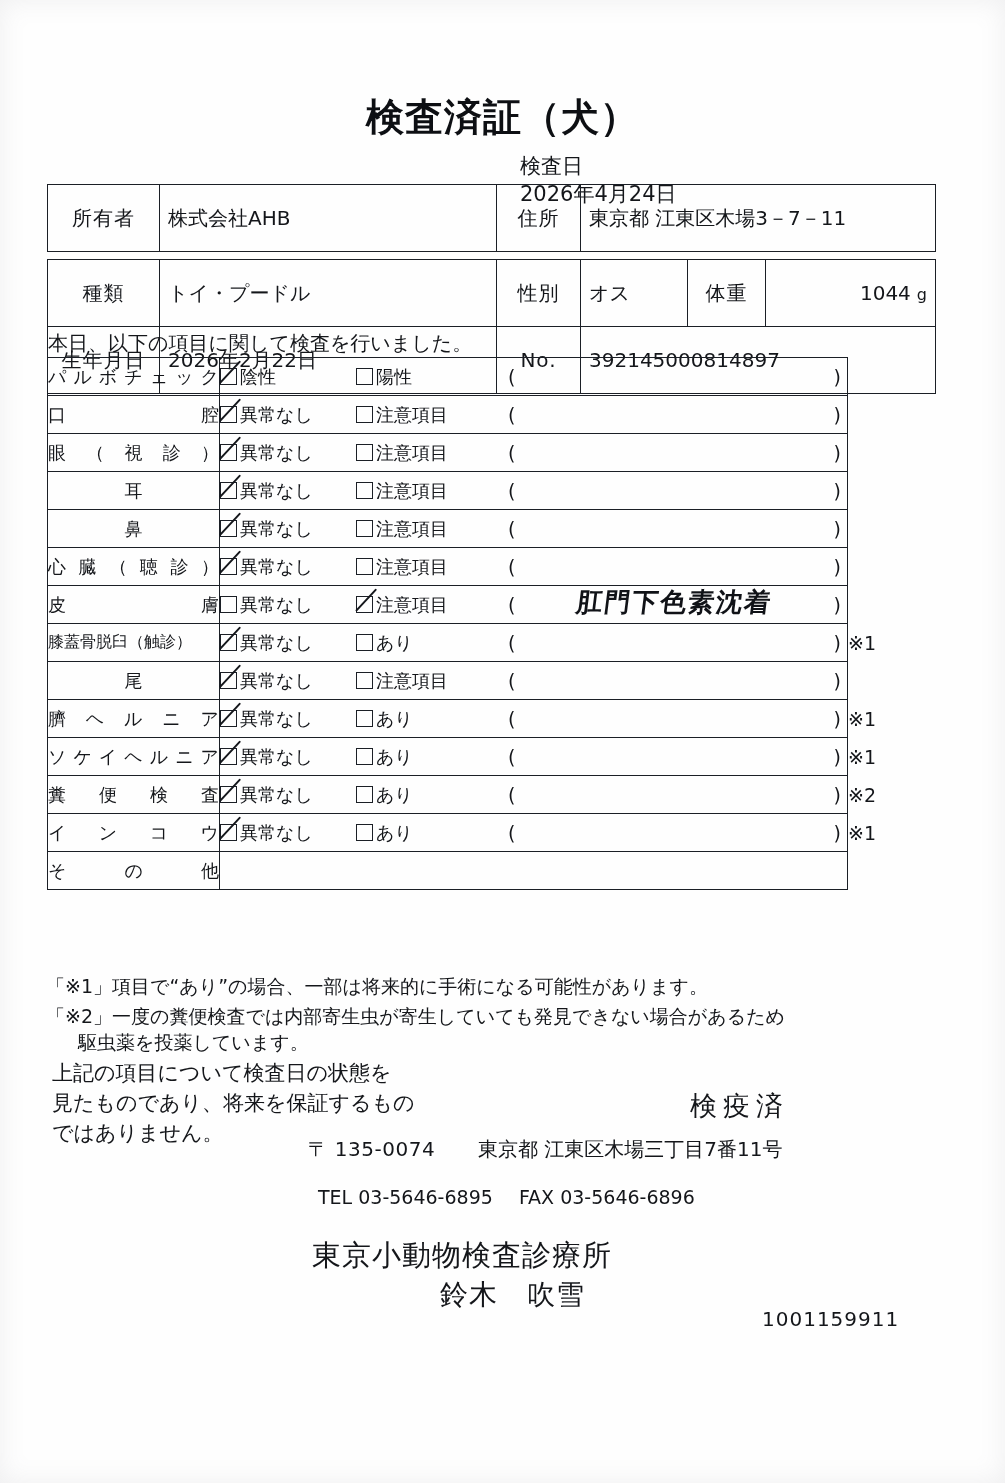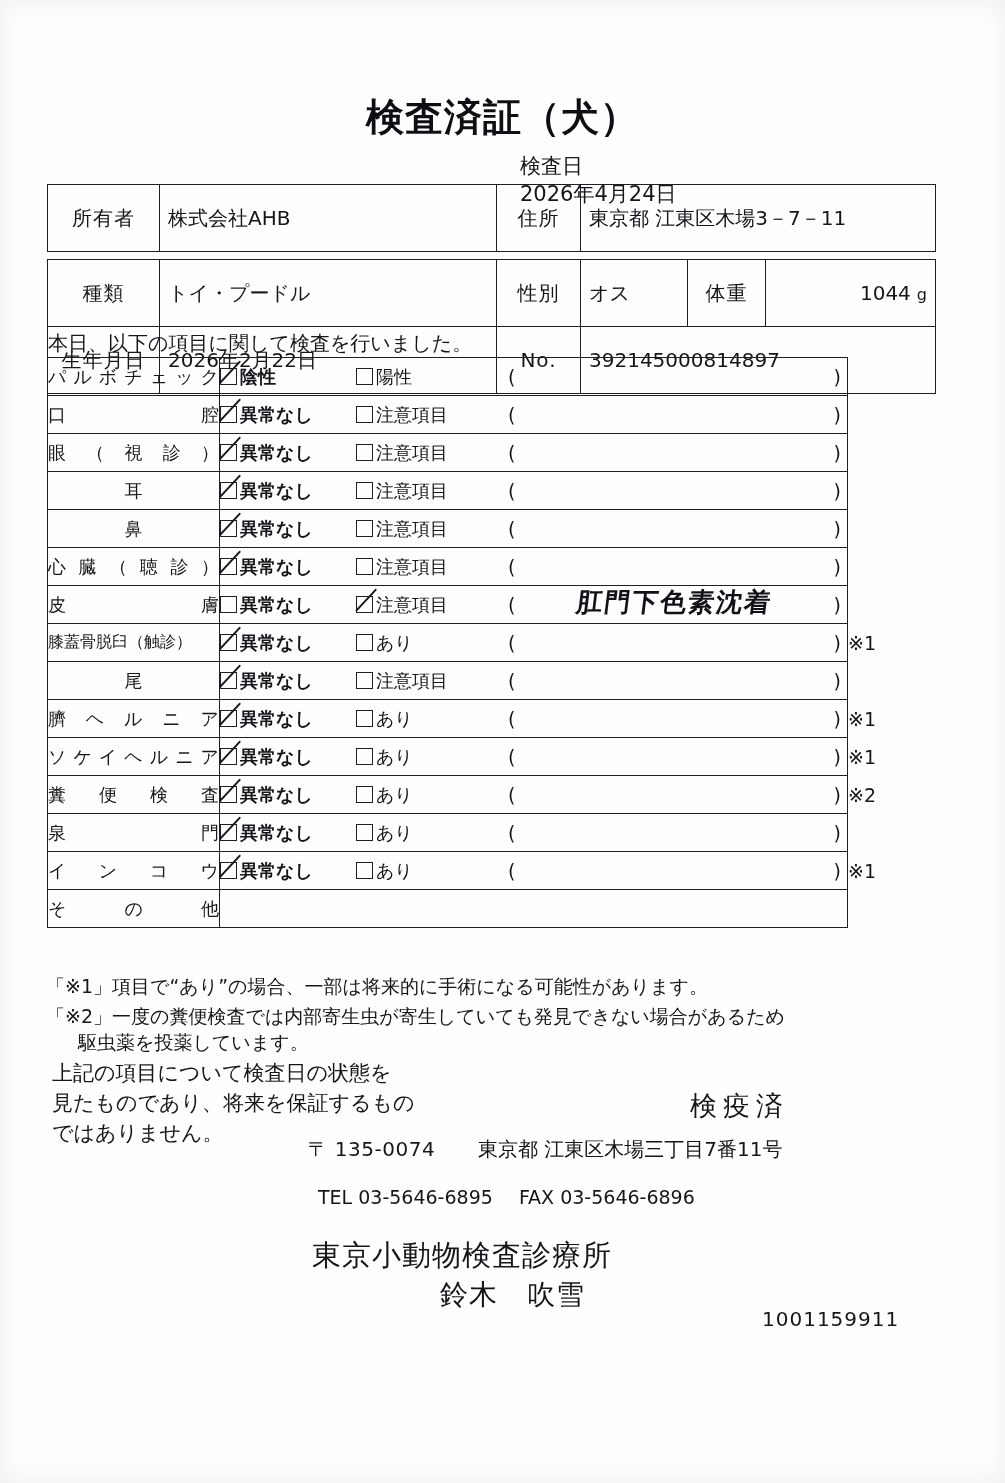--- a/index.html
+++ b/index.html
@@ -128,21 +128,21 @@
     display: flex;
     align-items: center;
     height: 36px;
   }
   .opt {
     display: inline-flex;
     align-items: center;
     position: relative;
     white-space: nowrap;
   }
-  .opt.first { width: 136px; font-weight: bold; }
+  .opt.first { width: 136px; }
   .opt.second { width: 152px; }
   .box {
     display: inline-block;
     width: 15px;
     height: 15px;
     border: 1.6px solid #1b1f26;
     margin-right: 3px;
     position: relative;
     flex: none;
   }
@@ -586,43 +586,20 @@
                 <span>(</span>
                 <span class="note"></span>
                 <span>)</span>
               </span>
             </div>
           </td>
           <td class="marker-cell">※2</td>
         </tr>
         <tr>
           <td class="c-label">
-            <span>泉　　　　門</span>
-          </td>
-          <td class="c-body">
-            <div class="opts">
-              <span class="opt first">
-                <span class="box checked"></span>
-                <span class="optlabel">異常なし</span>
-              </span>
-              <span class="opt second">
-                <span class="box"></span>
-                <span class="optlabel">あり</span>
-              </span>
-              <span class="paren">
-                <span>(</span>
-                <span class="note"></span>
-                <span>)</span>
-              </span>
-            </div>
-          </td>
-          <td class="marker-cell"></td>
-        </tr>
-        <tr>
-          <td class="c-label">
             <span>インコウ</span>
           </td>
           <td class="c-body">
             <div class="opts">
               <span class="opt first">
                 <span class="box checked"></span>
                 <span class="optlabel">異常なし</span>
               </span>
               <span class="opt second">
                 <span class="box"></span>

